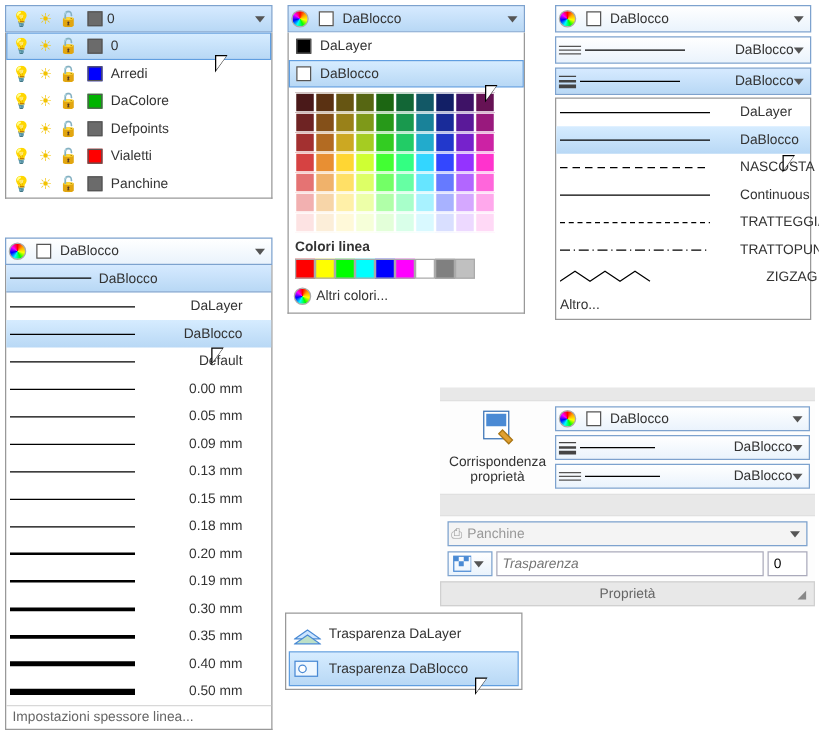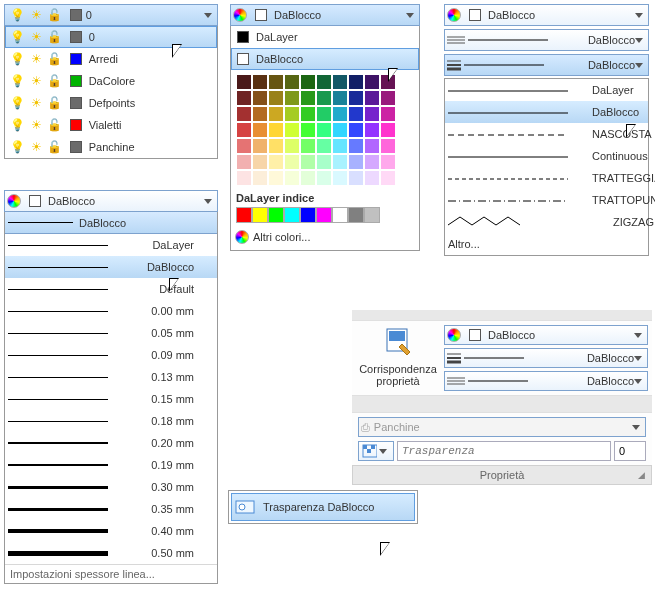--- a/index.html
+++ b/index.html
@@ -102,21 +102,21 @@
         <div class="list-item">
           <span class="swatch" style="background:#000"></span>
     <span class="lbl">DaLayer</span>
         </div>
         <div class="list-item sel">
           <span class="swatch" style="background:#fff"></span>
     <span class="lbl">DaBlocco</span>
         </div>
       </div>
     <div id="color-grid" style="padding:4px 5px; line-height:0;"><span class="grid-cell" style="background: rgb(74, 25, 25);"></span><span class="grid-cell" style="background: rgb(90, 49, 18);"></span><span class="grid-cell" style="background: rgb(102, 85, 18);"></span><span class="grid-cell" style="background: rgb(86, 102, 18);"></span><span class="grid-cell" style="background: rgb(28, 102, 18);"></span><span class="grid-cell" style="background: rgb(18, 102, 54);"></span><span class="grid-cell" style="background: rgb(18, 88, 102);"></span><span class="grid-cell" style="background: rgb(18, 31, 102);"></span><span class="grid-cell" style="background: rgb(62, 18, 102);"></span><span class="grid-cell" style="background: rgb(102, 18, 84);"></span><br><span class="grid-cell" style="background: rgb(110, 35, 35);"></span><span class="grid-cell" style="background: rgb(132, 80, 25);"></span><span class="grid-cell" style="background: rgb(153, 129, 25);"></span><span class="grid-cell" style="background: rgb(126, 153, 25);"></span><span class="grid-cell" style="background: rgb(39, 153, 25);"></span><span class="grid-cell" style="background: rgb(25, 153, 78);"></span><span class="grid-cell" style="background: rgb(25, 130, 153);"></span><span class="grid-cell" style="background: rgb(25, 43, 153);"></span><span class="grid-cell" style="background: rgb(90, 25, 153);"></span><span class="grid-cell" style="background: rgb(153, 25, 125);"></span><br><span class="grid-cell" style="background: rgb(163, 48, 48);"></span><span class="grid-cell" style="background: rgb(179, 107, 34);"></span><span class="grid-cell" style="background: rgb(204, 168, 34);"></span><span class="grid-cell" style="background: rgb(165, 204, 34);"></span><span class="grid-cell" style="background: rgb(51, 204, 34);"></span><span class="grid-cell" style="background: rgb(34, 204, 102);"></span><span class="grid-cell" style="background: rgb(34, 171, 204);"></span><span class="grid-cell" style="background: rgb(34, 56, 204);"></span><span class="grid-cell" style="background: rgb(118, 34, 204);"></span><span class="grid-cell" style="background: rgb(204, 34, 164);"></span><br><span class="grid-cell" style="background: rgb(214, 66, 66);"></span><span class="grid-cell" style="background: rgb(232, 143, 51);"></span><span class="grid-cell" style="background: rgb(255, 214, 51);"></span><span class="grid-cell" style="background: rgb(207, 255, 51);"></span><span class="grid-cell" style="background: rgb(66, 255, 51);"></span><span class="grid-cell" style="background: rgb(51, 255, 130);"></span><span class="grid-cell" style="background: rgb(51, 214, 255);"></span><span class="grid-cell" style="background: rgb(51, 71, 255);"></span><span class="grid-cell" style="background: rgb(148, 51, 255);"></span><span class="grid-cell" style="background: rgb(255, 51, 205);"></span><br><span class="grid-cell" style="background: rgb(229, 115, 115);"></span><span class="grid-cell" style="background: rgb(240, 178, 107);"></span><span class="grid-cell" style="background: rgb(255, 224, 102);"></span><span class="grid-cell" style="background: rgb(221, 255, 102);"></span><span class="grid-cell" style="background: rgb(115, 255, 102);"></span><span class="grid-cell" style="background: rgb(102, 255, 163);"></span><span class="grid-cell" style="background: rgb(102, 229, 255);"></span><span class="grid-cell" style="background: rgb(102, 122, 255);"></span><span class="grid-cell" style="background: rgb(178, 102, 255);"></span><span class="grid-cell" style="background: rgb(255, 102, 219);"></span><br><span class="grid-cell" style="background: rgb(242, 176, 176);"></span><span class="grid-cell" style="background: rgb(247, 213, 168);"></span><span class="grid-cell" style="background: rgb(255, 240, 168);"></span><span class="grid-cell" style="background: rgb(237, 255, 168);"></span><span class="grid-cell" style="background: rgb(176, 255, 168);"></span><span class="grid-cell" style="background: rgb(168, 255, 202);"></span><span class="grid-cell" style="background: rgb(168, 242, 255);"></span><span class="grid-cell" style="background: rgb(168, 178, 255);"></span><span class="grid-cell" style="background: rgb(213, 168, 255);"></span><span class="grid-cell" style="background: rgb(255, 168, 236);"></span><br><span class="grid-cell" style="background: rgb(253, 227, 227);"></span><span class="grid-cell" style="background: rgb(252, 238, 217);"></span><span class="grid-cell" style="background: rgb(255, 249, 217);"></span><span class="grid-cell" style="background: rgb(246, 255, 217);"></span><span class="grid-cell" style="background: rgb(227, 255, 217);"></span><span class="grid-cell" style="background: rgb(217, 255, 233);"></span><span class="grid-cell" style="background: rgb(217, 249, 255);"></span><span class="grid-cell" style="background: rgb(217, 223, 255);"></span><span class="grid-cell" style="background: rgb(237, 217, 255);"></span><span class="grid-cell" style="background: rgb(255, 217, 246);"></span><br></div>
-    <div style="padding:2px 5px 0 5px; font-weight:bold; color:#333; font-size:11px;">DaLayer indice</div>
+    <div style="padding:2px 5px 0 5px; font-weight:bold; color:#333; font-size:11px;">Colori linea</div>
     <div id="index-grid" style="padding:3px 5px; line-height:0;"><span class="index-cell" style="background: rgb(255, 0, 0);"></span><span class="index-cell" style="background: rgb(255, 255, 0);"></span><span class="index-cell" style="background: rgb(0, 255, 0);"></span><span class="index-cell" style="background: rgb(0, 255, 255);"></span><span class="index-cell" style="background: rgb(0, 0, 255);"></span><span class="index-cell" style="background: rgb(255, 0, 255);"></span><span class="index-cell" style="background: rgb(255, 255, 255);"></span><span class="index-cell" style="background: rgb(128, 128, 128);"></span><span class="index-cell" style="background: rgb(192, 192, 192);"></span></div>
     <div class="list-item" style="padding-left:4px;">
       <span class="colorwheel"></span>
       <span>Altri colori...</span>
     </div>
   </div>
   <div class="cursor" style="left:158px; top:64px;"></div>
 </div>
 
 <div class="abs" style="left:444px; top:4px; width:205px;">
@@ -342,31 +342,38 @@
     <div style="display:flex; margin-top:4px; gap:3px;">
       <div class="dd-header" style="height:20px; width:36px; padding:0 3px;">
         <svg width="16" height="14">
             <rect x="1" y="1" width="14" height="12" fill="none" stroke="#4a8ad4"></rect>
             <rect x="1" y="1" width="4" height="4" fill="#4a8ad4"></rect>
             <rect x="9" y="1" width="4" height="4" fill="#4a8ad4"></rect>
             <rect x="5" y="5" width="4" height="4" fill="#4a8ad4"></rect>
           </svg>
         <span class="caret" style="margin-left:2px;"></span>
       </div>
-      <input type="text" readonly="" style="flex: 1 1 0%; font-size: 11px; font-style: italic; color: rgb(170, 170, 170); border: 1px solid rgb(170, 170, 187); padding: 0px 4px; height: 20px; font-family: Liberation Mono, monospace;" placeholder="Trasparenza">
+      <input type="text" readonly="" style="flex: 1 1 0%; font-size: 11px; font-style: italic; color: rgb(170, 170, 170); border: 1px solid rgb(170, 170, 187); padding: 0px 4px; height: 20px;" placeholder="Trasparenza">
       <input type="text" readonly="" style="width: 32px; font-size: 11px; border: 1px solid rgb(170, 170, 187); padding: 0px 4px; height: 20px; text-align: left;" value="0">
     </div>
   </div>
   <div class="band" style="height:20px; display:flex; align-items:center; justify-content:center; border:1px solid #d0d0d0; position:relative;">
     <span style="color:#666;">Proprietà</span>
     <span style="position:absolute; right:6px; font-size:9px; color:#888;">◢</span>
   </div>
 </div>
 
 <div class="abs panel" style="left:228px; top:490px; width:190px; padding:2px;" id="transp-menu">
+    <div class="list-item" style="height: 28px;">
+      <span class="stack-icon"><svg width="22" height="18">
+          <path d="M1 13 L11 6 L21 13 Z" fill="#cce5ff" stroke="#4a8ad4"></path>
+          <path d="M1 17 L11 10 L21 17 Z" fill="#bde0c7" stroke="#4a8ad4"></path>
+        </svg></span>
+    <span>Trasparenza DaLayer</span>
+    </div>
     <div class="list-item sel" style="height: 28px;">
       <span class="stack-icon"><svg width="22" height="18">
           <rect x="1" y="3" width="18" height="12" fill="#eef7ff" stroke="#4a8ad4"></rect>
           <circle cx="7" cy="9" r="3" fill="#fff" stroke="#4a8ad4"></circle>
         </svg></span>
     <span>Trasparenza DaBlocco</span>
     </div>
   </div>
 <div class="cursor abs" style="left:380px; top:542px;"></div>
 

